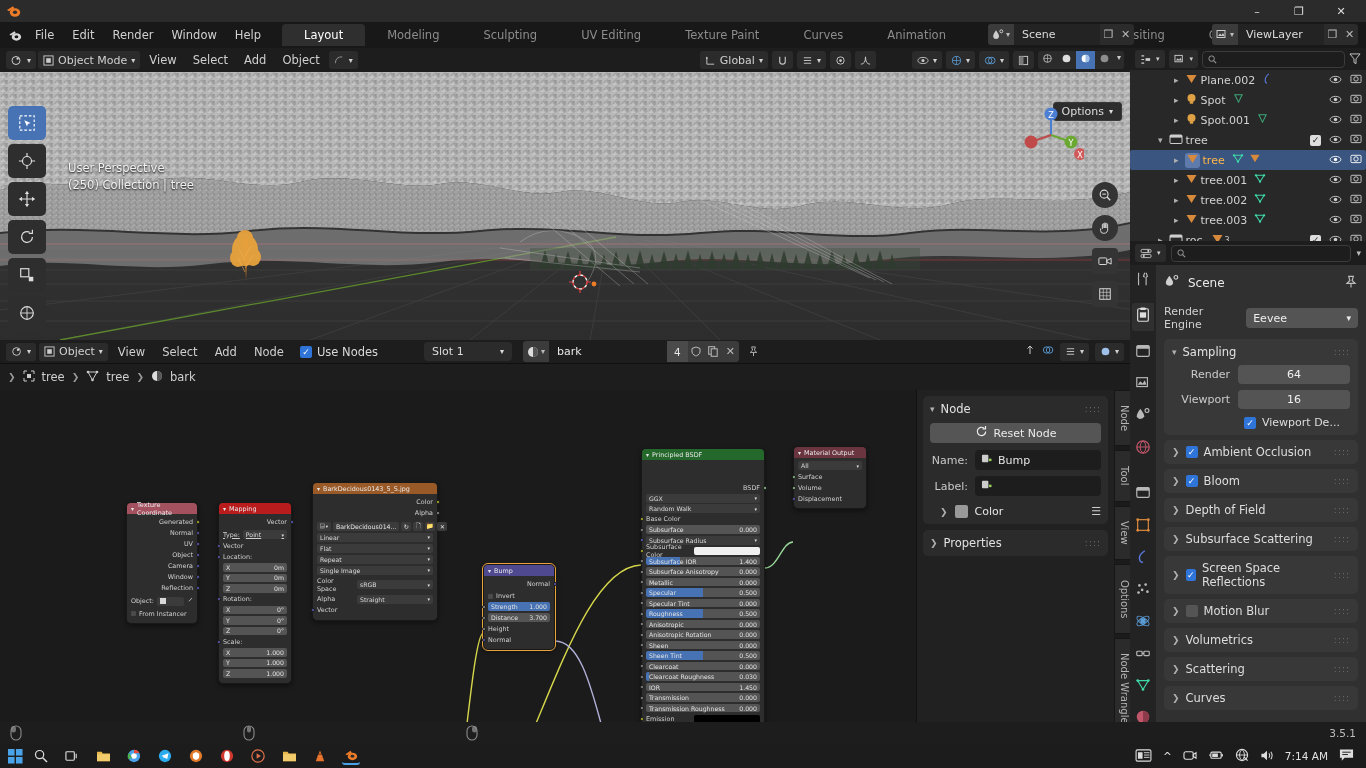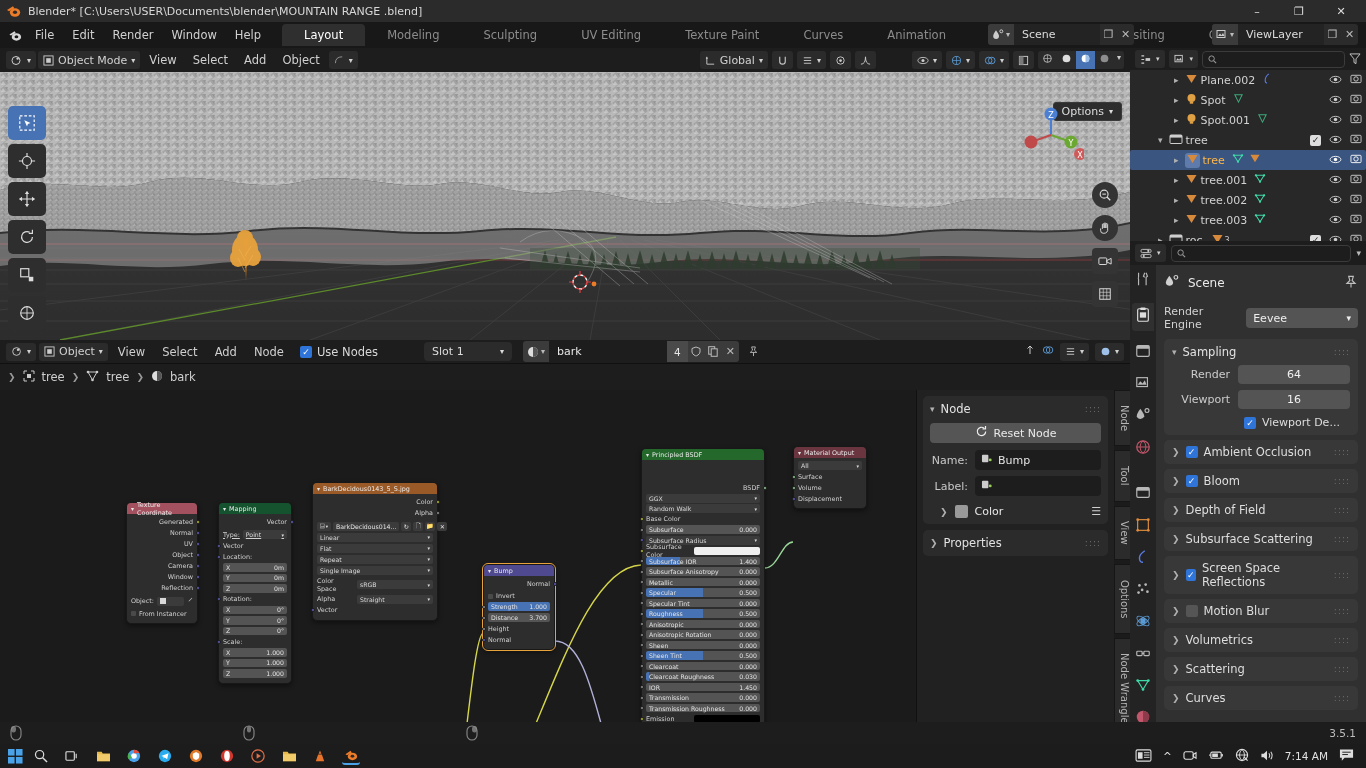--- a/index.html
+++ b/index.html
@@ -158,21 +158,20 @@
 <body>
 
 <div class="titlebar">
   <span class="logo">
     <svg width="16" height="16" viewBox="0 0 16 16">
         <ellipse cx="9" cy="9.5" rx="5.2" ry="4.2" fill="#ed7c28"></ellipse>
         <ellipse cx="9" cy="9.3" rx="2.1" ry="1.8" fill="#2b2b2b"></ellipse>
         <path d="M1 7 L7 3.2 L8.4 5.2 L3 8.2Z" fill="#ed7c28"></path>
       </svg>
   </span>
-  <span>Blender* [C:\Users\USER\Documents\blender\MOUNTAIN RANGE .blend]</span>
   <div class="win-btns">
     <div>–</div>
     <div>❐</div>
     <div class="close">✕</div>
   </div>
 </div>
 
 <div class="topbar">
   <span class="bl-icon">
     <svg width="15" height="15" viewBox="0 0 16 16">
@@ -461,20 +460,24 @@
 
         <g transform="translate(580,210)">
           <circle r="7" fill="none" stroke="#e04040" stroke-width="1.4" stroke-dasharray="3 3"></circle>
           <circle r="7" fill="none" stroke="#f5f5f5" stroke-width="1.4" stroke-dasharray="3 3" stroke-dashoffset="3"></circle>
           <path d="M0 -11 v4 M0 7 v4 M-11 0 h4 M7 0 h4" stroke="#e04040" stroke-width="1.2"></path>
         </g>
 
         <circle cx="594" cy="212" r="2.4" fill="#ed7c28"></circle>
       </svg>
 
+      <div class="vp-overlay-text">
+        <div>User Perspective</div>
+        <div>(250) Collection | tree</div>
+      </div>
 
       <div class="opts-btn">
         <span>Options</span>
         <span style="font-size:8px;">▾</span>
       </div>
 
       <div class="toolcol">
         <div class="toolbtn active">
           <svg width="18" height="18" viewBox="0 0 20 20">
               <rect x="2" y="2" width="16" height="16" fill="none" stroke="#fff" stroke-width="1.3" stroke-dasharray="3 2"></rect>
@@ -716,21 +719,21 @@
                 </svg></span>
           </div>
           <div style="display:flex;align-items:center;gap:3px;margin-top:2px;">
             <span class="cbox"></span>
             <span>From Instancer</span>
           </div>
         </div>
       </div>
 
       <div class="node" style="left:218px; top:112px; width:74px;">
-        <div class="hd" style="background:#14532d;">
+        <div class="hd" style="background:#b91c1c;">
           <span style="font-size:6px;">▾</span>
           <span>Mapping</span>
         </div>
         <div class="body">
           <div class="sockrow" style="justify-content:flex-end;">
               <span class="sock r" style="background:#6363c7;top:2.5px;"></span>
               <span>Vector</span>
             </div>
           <div style="display:flex;align-items:center;gap:3px;margin-top:2px;text-decoration:underline;">
             <span>Type:</span>

